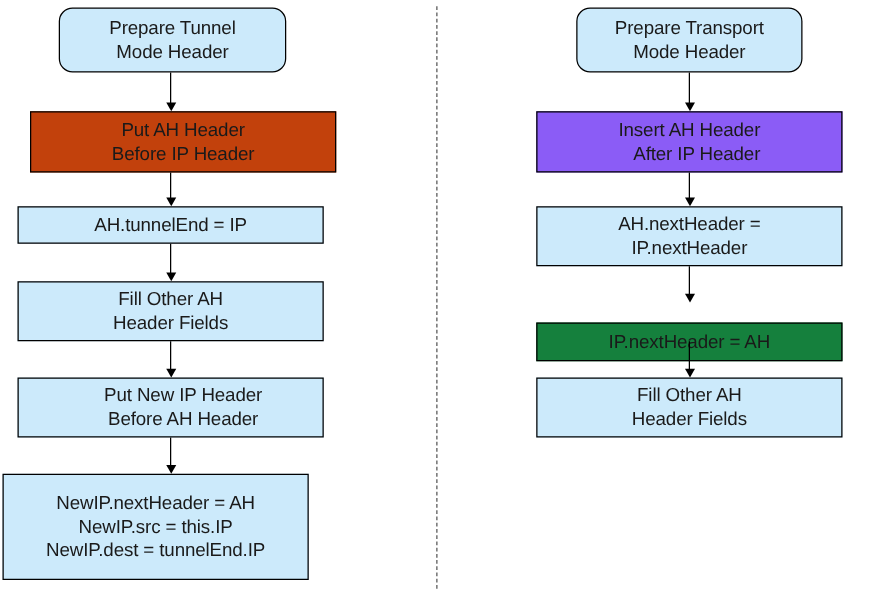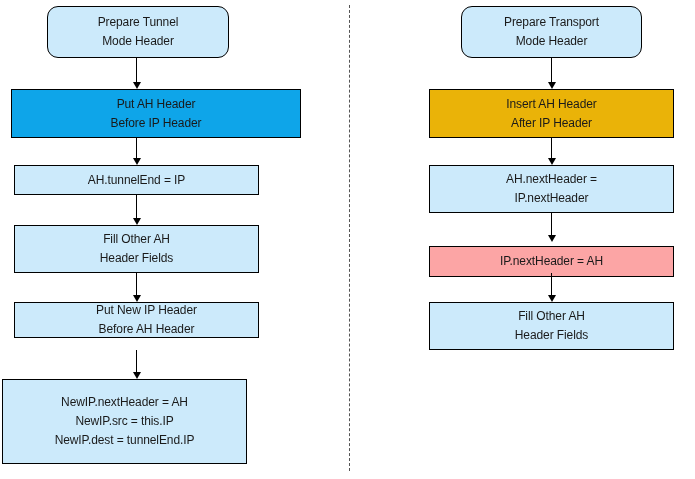--- a/index.html
+++ b/index.html
@@ -22,21 +22,21 @@
   .node {
     position: absolute;
     box-sizing: border-box;
     background: #cceafb;
     border: 1px solid #000000;
     display: flex;
     align-items: center;
     justify-content: center;
     text-align: center;
     color: #1a1a1a;
-    font-size: 12px;
+    font-size: 15px;
     line-height: 19px;
     letter-spacing: -0.1px;
     white-space: pre-line;
     font-family: "Liberation Sans", sans-serif;
   }
   .node.terminator {
     border-radius: 11px;
   }
 
   
@@ -68,26 +68,26 @@
   }
 </style>
 </head>
 <body>
 
 <div id="canvas">
 
   <div>
     <div class="node terminator" style="left: 47px; top: 6px; width: 182px; height: 52px; background: rgb(204, 234, 251); border-color: rgb(0, 0, 0);">Prepare Tunnel
 Mode Header</div>
-    <div class="node" style="left: 11px; top: 89px; width: 290px; height: 49px; background: #0ea5e9; border-color: rgb(0, 0, 0);">Put AH Header
+    <div class="node" style="left: 24px; top: 89px; width: 245px; height: 49px; background: #c2410c; border-color: rgb(0, 0, 0);">Put AH Header
 Before IP Header</div>
     <div class="node" style="left: 14px; top: 165px; width: 245px; height: 30px; background: rgb(204, 234, 251); border-color: rgb(0, 0, 0);">AH.tunnelEnd = IP</div>
     <div class="node" style="left: 14px; top: 225px; width: 245px; height: 48px; background: rgb(204, 234, 251); border-color: rgb(0, 0, 0);">Fill Other AH
 Header Fields</div>
-    <div class="node" style="left: 14px; top: 302px; width: 245px; height: 36px; background: rgb(204, 234, 251); border-color: rgb(0, 0, 0); padding-left: 20px;">Put New IP Header
+    <div class="node" style="left: 14px; top: 302px; width: 245px; height: 48px; background: rgb(204, 234, 251); border-color: rgb(0, 0, 0); padding-left: 20px;">Put New IP Header
 Before AH Header</div>
     <div class="node" style="left: 2px; top: 379px; width: 245px; height: 85px; background: rgb(204, 234, 251); border-color: rgb(0, 0, 0);">NewIP.nextHeader = AH
 NewIP.src = this.IP
 NewIP.dest = tunnelEnd.IP</div>
 
     <div class="connector" style="left: 136px; top: 58px; height: 31px;">
         <span class="stem" style="height: 26px;"></span>
         <span class="head" style="top: 24px;"></span>
       </div>
     <div class="connector" style="left: 136px; top: 138px; height: 27px;">
@@ -106,25 +106,25 @@
         <span class="stem" style="height: 24px;"></span>
         <span class="head" style="top: 22px;"></span>
       </div>
   </div>
 
   <div id="divider" style="left: 349px; top: 5px; height: 466px; border-left-color: rgb(85, 85, 85);"></div>
 
   <div>
     <div class="node terminator" style="left: 461px; top: 6px; width: 181px; height: 52px; background: rgb(204, 234, 251); border-color: rgb(0, 0, 0); text-align: center;">Prepare Transport
 Mode Header</div>
-    <div class="node" style="left: 429px; top: 89px; width: 245px; height: 49px; background: #eab308; border-color: rgb(0, 0, 0);">Insert AH Header
+    <div class="node" style="left: 429px; top: 89px; width: 245px; height: 49px; background: #8b5cf6; border-color: rgb(0, 0, 0); text-align: right;">Insert AH Header
 After IP Header</div>
     <div class="node" style="left: 429px; top: 165px; width: 245px; height: 48px; background: rgb(204, 234, 251); border-color: rgb(0, 0, 0);">AH.nextHeader =
 IP.nextHeader</div>
-    <div class="node" style="left: 429px; top: 246px; width: 245px; height: 31px; background: #fca5a5; border-color: rgb(0, 0, 0);">IP.nextHeader = AH</div>
+    <div class="node" style="left: 429px; top: 258px; width: 245px; height: 31px; background: #15803d; border-color: rgb(0, 0, 0);">IP.nextHeader = AH</div>
     <div class="node" style="left: 429px; top: 302px; width: 245px; height: 48px; background: rgb(204, 234, 251); border-color: rgb(0, 0, 0);">Fill Other AH
 Header Fields</div>
 
     <div class="connector" style="left: 551px; top: 58px; height: 31px;">
         <span class="stem" style="height: 26px;"></span>
         <span class="head" style="top: 24px;"></span>
       </div>
     <div class="connector" style="left: 551px; top: 138px; height: 27px;">
         <span class="stem" style="height: 22px;"></span>
         <span class="head" style="top: 20px;"></span>

